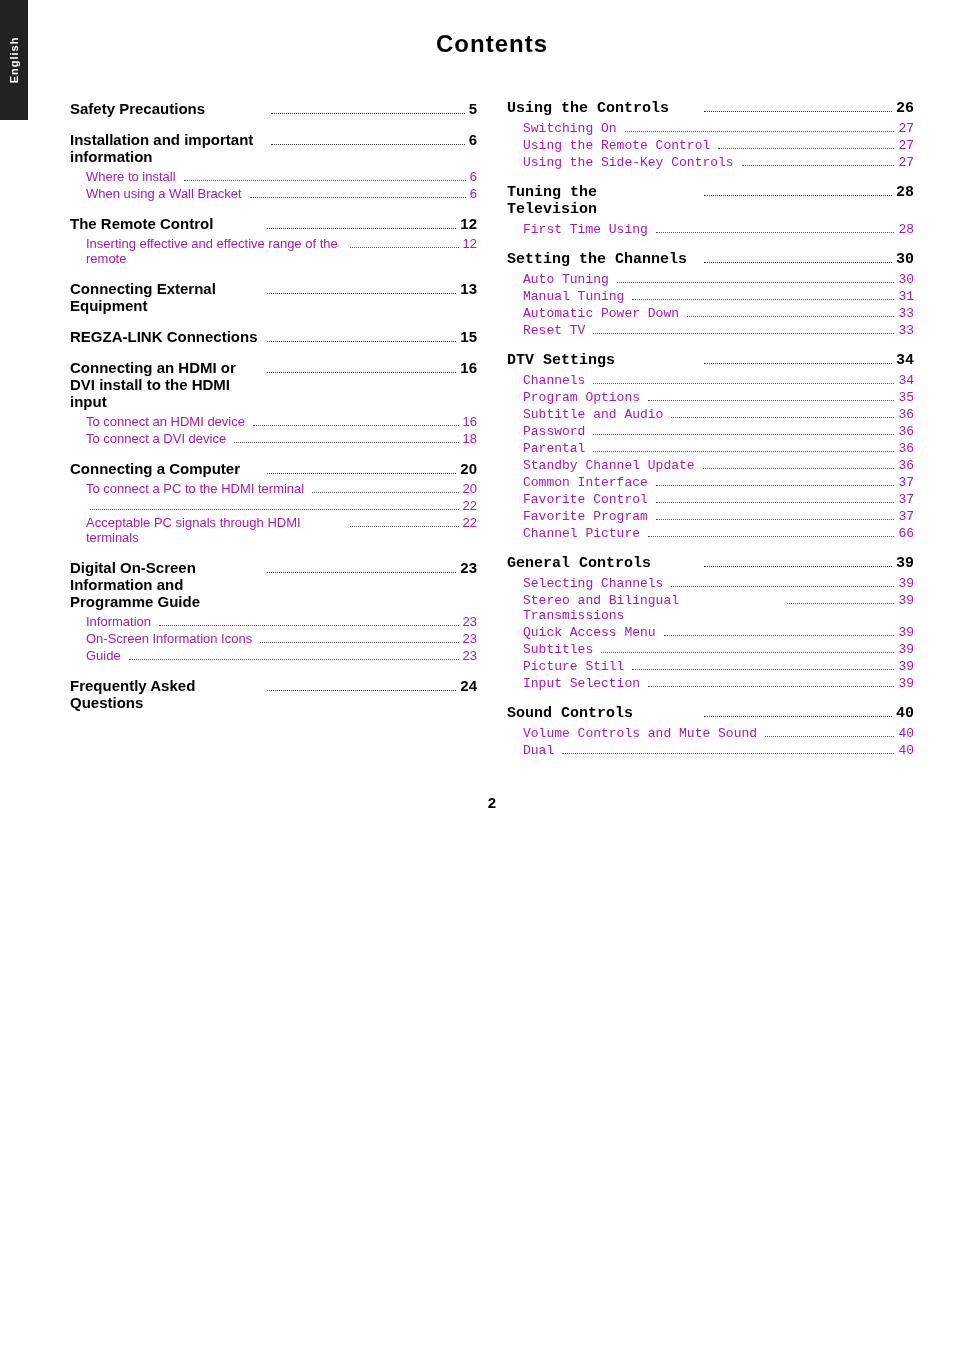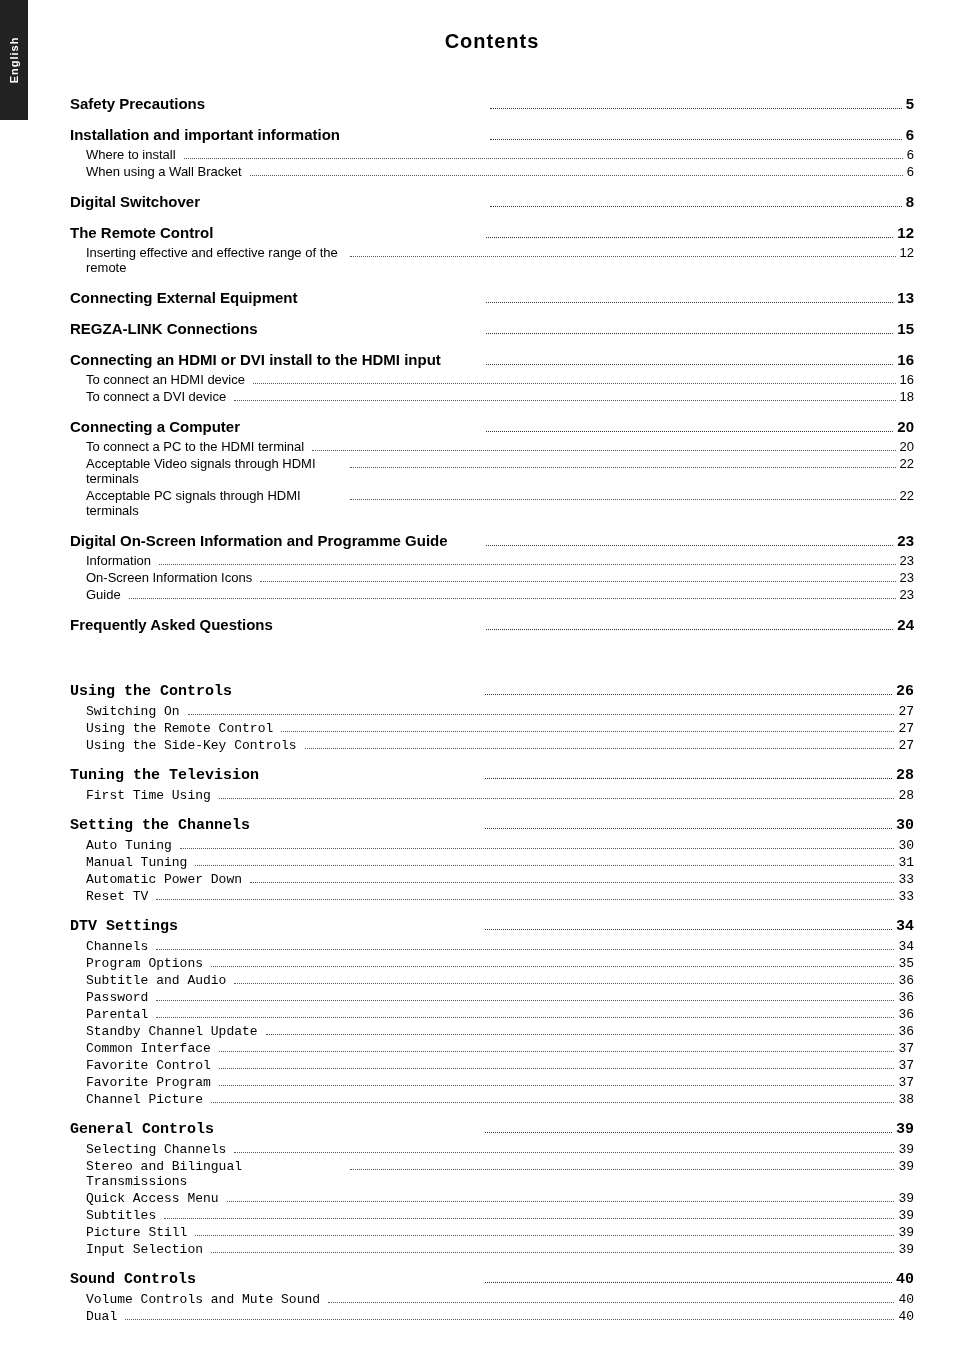--- a/index.html
+++ b/index.html
@@ -33,30 +33,29 @@
       letter-spacing: 1px;
     }
 
     .page-container {
       margin-left: 40px;
       padding: 30px 40px 40px 30px;
     }
 
     .page-title {
       text-align: center;
-      font-size: 20px;
+      font-size: 24px;
       font-weight: bold;
       margin-bottom: 28px;
       letter-spacing: 1px;
     }
 
     .two-col {
       display: flex;
       gap: 30px;
-      flex-direction: column;
     }
 
     .left-col {
       flex: 1;
     }
 
     .right-col {
       flex: 1;
       font-family: Liberation Mono, monospace;
     }
@@ -87,21 +86,21 @@
       font-weight: bold;
     }
 
     .toc-entry-sub {
       font-size: 13px;
       font-weight: normal;
       margin: 2px 0 2px 16px;
       display: flex;
       justify-content: space-between;
       align-items: baseline;
-      color: #000000;
+      color: #a21caf;
     }
 
     .toc-entry-sub .title-text {
       flex: 0 1 auto;
       padding-right: 4px;
       max-width: 260px;
     }
 
     .toc-entry-sub .dots {
       flex: 1;
@@ -156,27 +155,20 @@
             <span class="page-num">6</span>
           </div>
           <div class="toc-entry-sub">
             <span class="title-text">When using a Wall Bracket</span>
             <span class="dots"></span>
             <span class="page-num">6</span>
           </div>
         </div>
         <div class="toc-block">
           <div class="toc-entry-main">
-            <span class="title-text">Digital Switchover</span>
-            <span class="dots"></span>
-            <span class="page-num">8</span>
-          </div>
-        </div>
-        <div class="toc-block">
-          <div class="toc-entry-main">
             <span class="title-text">The Remote Control</span>
             <span class="dots"></span>
             <span class="page-num">12</span>
           </div>
           <div class="toc-entry-sub">
             <span class="title-text">Inserting effective and effective range of the remote</span>
             <span class="dots"></span>
             <span class="page-num">12</span>
           </div>
         </div>
@@ -216,21 +208,20 @@
             <span class="title-text">Connecting a Computer</span>
             <span class="dots"></span>
             <span class="page-num">20</span>
           </div>
           <div class="toc-entry-sub">
             <span class="title-text">To connect a PC to the HDMI terminal</span>
             <span class="dots"></span>
             <span class="page-num">20</span>
           </div>
           <div class="toc-entry-sub">
-            <span class="title-text">Acceptable Video signals through HDMI terminals</span>
             <span class="dots"></span>
             <span class="page-num">22</span>
           </div>
           <div class="toc-entry-sub">
             <span class="title-text">Acceptable PC signals through HDMI terminals</span>
             <span class="dots"></span>
             <span class="page-num">22</span>
           </div>
         </div>
         <div class="toc-block">
@@ -372,21 +363,21 @@
             <span class="page-num">37</span>
           </div>
           <div class="toc-entry-sub">
             <span class="title-text">Favorite Program</span>
             <span class="dots"></span>
             <span class="page-num">37</span>
           </div>
           <div class="toc-entry-sub">
             <span class="title-text">Channel Picture</span>
             <span class="dots"></span>
-            <span class="page-num">38</span>
+            <span class="page-num">66</span>
           </div>
         </div>
         <div class="toc-block">
           <div class="toc-entry-main">
             <span class="title-text">General Controls</span>
             <span class="dots"></span>
             <span class="page-num">39</span>
           </div>
           <div class="toc-entry-sub">
             <span class="title-text">Selecting Channels</span>

